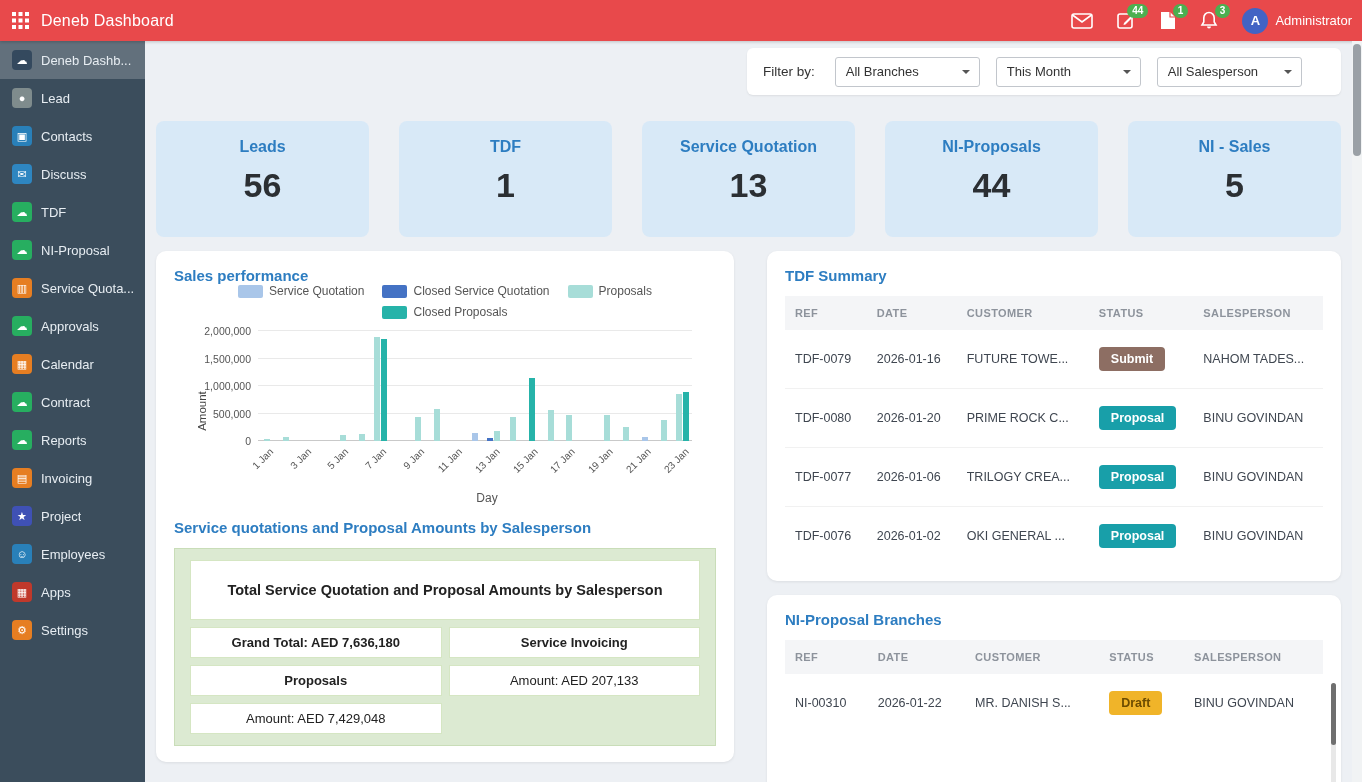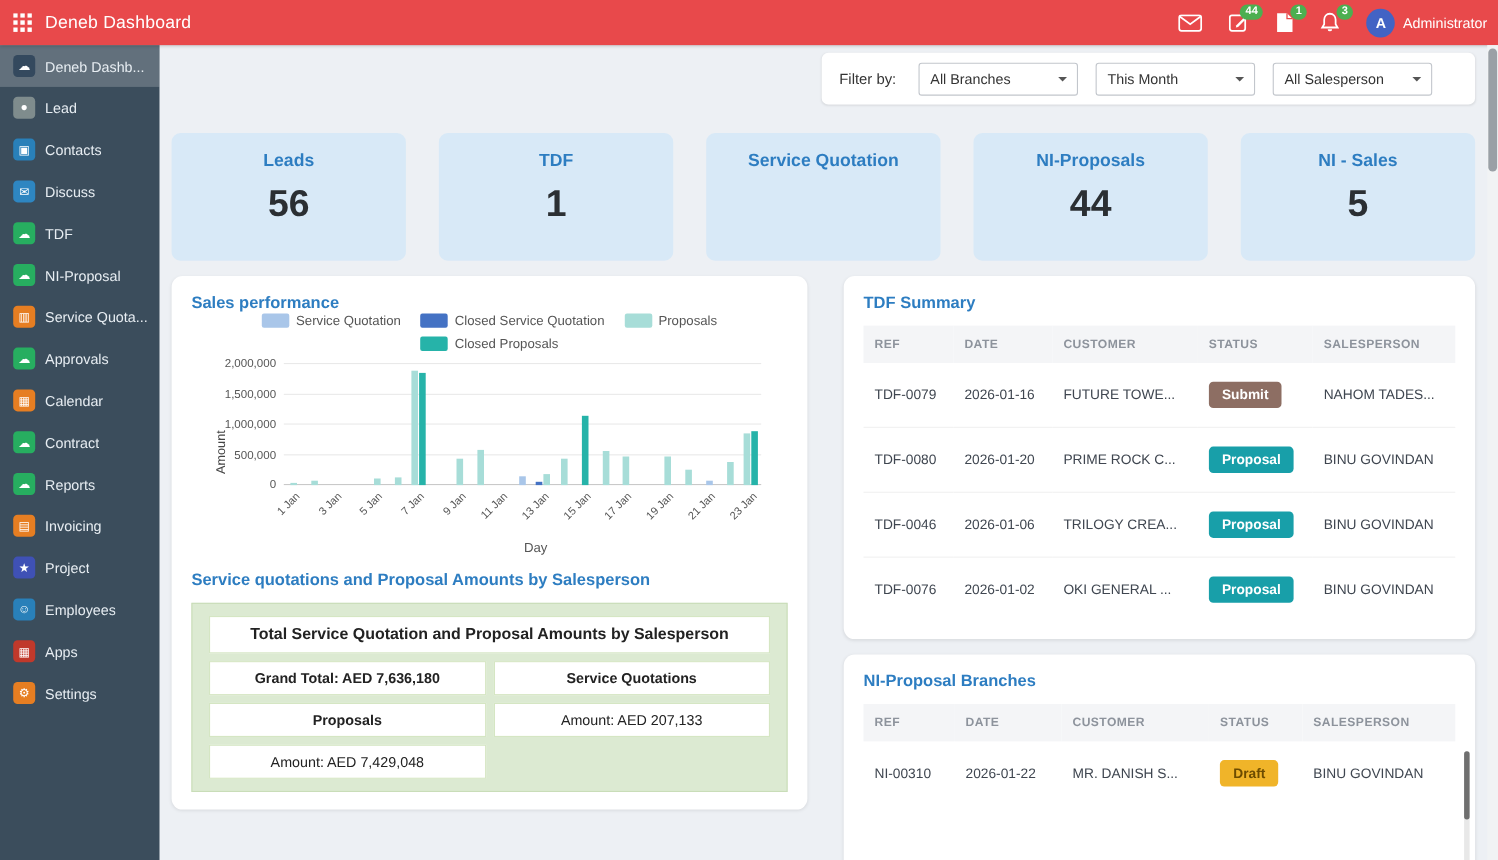--- a/index.html
+++ b/index.html
@@ -58,21 +58,21 @@
   .xslot { flex:1; position:relative; }
   .xslot span { position:absolute; right:50%; top:3px; transform:rotate(-45deg); transform-origin:100% 0; font-size:10px; color:#555; white-space:nowrap; }
   .xlabel { text-align:center; font-size:12px; color:#555; margin:0 0 6px 84px; }
 
   .section-title2 { color:#2d7dc1; font-size:15px; font-weight:bold; margin:14px 0 12px; }
 
   
   .gt { background:#dcead2; border:1px solid #c9ddb8; padding:11px 15px; display:grid; grid-template-columns:1fr 1fr; gap:7px; text-align:center; }
   .gt-cell { background:#fff; border:1px solid #d5e6c3; padding:7px 6px; font-size:13px; color:#222; }
   .gt-full { grid-column:1 / 3; }
-  .gt-title { font-size:14.5px; font-weight:bold; padding:8px 6px; }
+  .gt-title { font-size:14.5px; font-weight:bold; padding:21px 6px; }
   .gt-bold { font-weight:bold; }
 
   
   table.summary { width:100%; border-collapse:collapse; margin-top:12px; }
   table.summary th { background:#f4f5f7; color:#8d939c; font-size:11px; font-weight:bold; letter-spacing:.4px; text-align:left; padding:11px 10px; white-space:nowrap; }
   table.summary td { padding:17px 10px; font-size:12.5px; color:#3f4650; border-top:1px solid #f1f1f1; white-space:nowrap; }
   table.summary tr:first-child td { border-top:none; }
   .badge-status { display:inline-block; padding:5px 12px; border-radius:4px; font-size:12.5px; font-weight:bold; }
   .right-col { display:flex; flex-direction:column; gap:14px; }
   .ni-card { position:relative; min-height:220px; }
@@ -226,20 +226,21 @@
       <div class="kpi-card">
         <div class="kpi-label">Leads</div>
         <div class="kpi-value">56</div>
       </div>
       <div class="kpi-card">
         <div class="kpi-label">TDF</div>
         <div class="kpi-value">1</div>
       </div>
       <div class="kpi-card">
         <div class="kpi-label">Service Quotation</div>
+        <div class="kpi-value">13</div>
       </div>
       <div class="kpi-card">
         <div class="kpi-label">NI-Proposals</div>
         <div class="kpi-value">44</div>
       </div>
       <div class="kpi-card">
         <div class="kpi-label">NI - Sales</div>
         <div class="kpi-value">5</div>
       </div>
     </div>
@@ -398,21 +399,21 @@
             </div>
           </div>
       </div>
       <div class="xlabel">Day</div>
 
       <h3 class="section-title2">Service quotations and Proposal Amounts by Salesperson</h3>
 
       <div class="gt">
         <div class="gt-cell gt-full gt-title">Total Service Quotation and Proposal Amounts by Salesperson</div>
         <div class="gt-cell gt-bold">Grand Total: AED 7,636,180</div>
-        <div class="gt-cell gt-bold">Service Quotations</div>
+        <div class="gt-cell gt-bold">Service Invoicing</div>
         <div class="gt-cell gt-bold">Proposals</div>
         <div class="gt-cell">Amount: AED 207,133</div>
         <div class="gt-cell">Amount: AED 7,429,048</div>
       </div>
     </section>
 
     <div class="right-col">
       <section class="card">
         <h3 class="card-title">TDF Summary</h3>
         <table class="summary">
@@ -434,21 +435,21 @@
                 <td>NAHOM TADES...</td>
               </tr>
               <tr>
                 <td>TDF-0080</td>
                 <td>2026-01-20</td>
                 <td>PRIME ROCK C...</td>
                 <td><span class="badge-status" style="background: rgb(24, 159, 169); color: rgb(255, 255, 255);">Proposal</span></td>
                 <td>BINU GOVINDAN</td>
               </tr>
               <tr>
-                <td>TDF-0046</td>
+                <td>TDF-0077</td>
                 <td>2026-01-06</td>
                 <td>TRILOGY CREA...</td>
                 <td><span class="badge-status" style="background: rgb(24, 159, 169); color: rgb(255, 255, 255);">Proposal</span></td>
                 <td>BINU GOVINDAN</td>
               </tr>
               <tr>
                 <td>TDF-0076</td>
                 <td>2026-01-02</td>
                 <td>OKI GENERAL ...</td>
                 <td><span class="badge-status" style="background: rgb(24, 159, 169); color: rgb(255, 255, 255);">Proposal</span></td>

